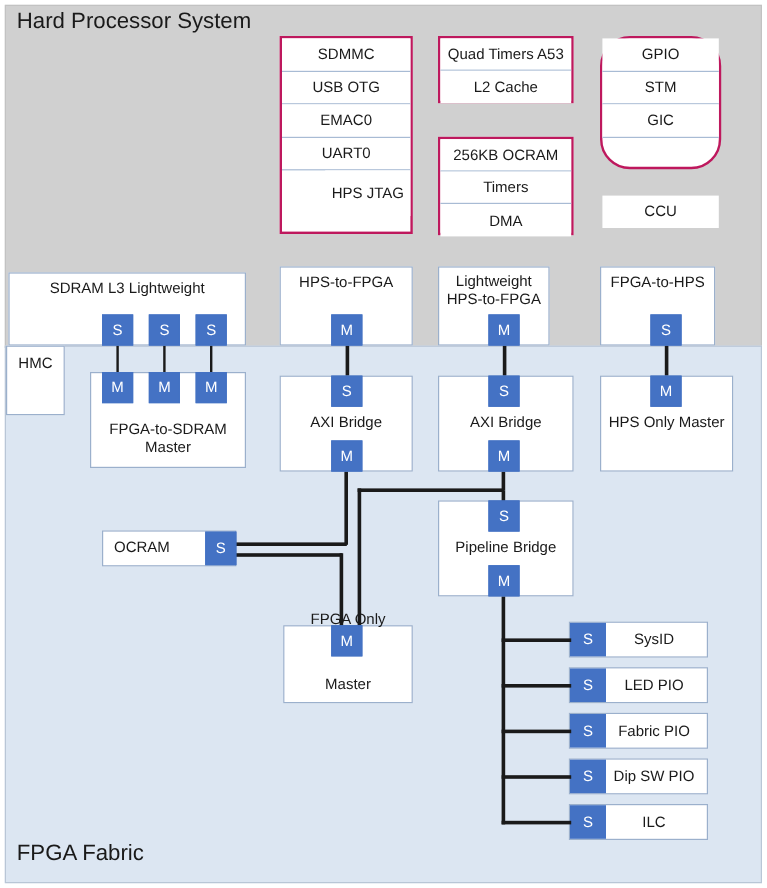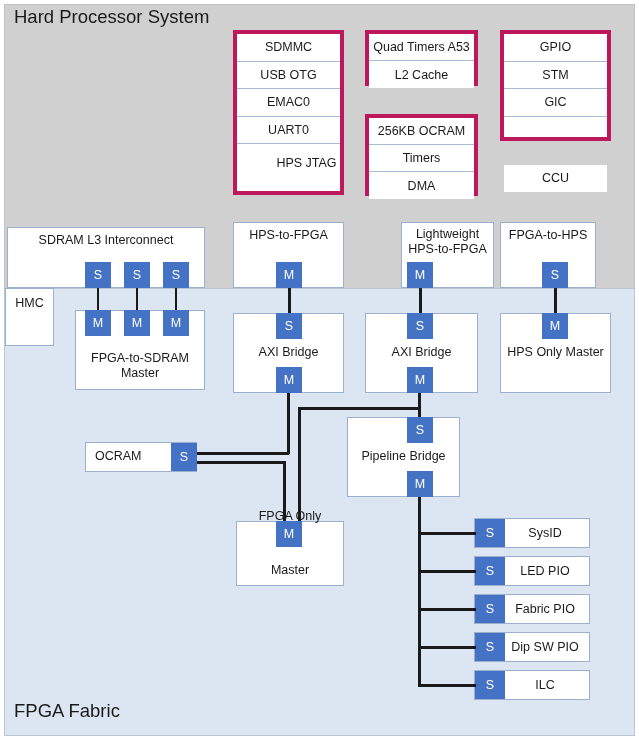--- a/index.html
+++ b/index.html
@@ -63,21 +63,21 @@
     padding-top: 5px;
   }
   .blk.stack {
     flex-direction: column;
     justify-content: flex-start;
     padding-top: 4px;
   }
   .cellgroup {
     position: absolute;
     background: #ffffff;
-    border: 4px solid #be185d;
+    border: 2px solid #be185d;
   }
   .cell {
     display: flex;
     align-items: center;
     justify-content: center;
     font-size: 12.5px;
     color: #1a1a1a;
     border-bottom: 1px solid #a8bbd4;
     background: #ffffff;
   }
@@ -157,29 +157,29 @@
     <div class="cell" style="height:27px;">Quad Timers A53</div>
     <div class="cell" style="height:27px;">L2 Cache</div>
   </div>
 
   <div class="cellgroup" style="left:365px; top:114px; width:113px; height:82px;">
     <div class="cell" style="height:27px;">256KB OCRAM</div>
     <div class="cell" style="height:27px;">Timers</div>
     <div class="cell" style="height:27px;">DMA</div>
   </div>
 
-  <div class="cellgroup" style="left:500px; top:30px; width:111px; height:111px;">
+  <div class="cellgroup" style="left:500px; top:30px; width:101px; height:111px;border-radius:25px;">
     <div class="cell" style="height:27.5px;">GPIO</div>
     <div class="cell" style="height:27.5px;">STM</div>
     <div class="cell" style="height:27.5px;">GIC</div>
     <div class="cell" style="height:27.5px;margin-top:48px;">CCU</div>
   </div>
 
   <div class="blk topalign" style="left:7px; top:227px; width:198px; height:61px;">
-    <span>SDRAM L3 Interconnect</span>
+    <span>SDRAM L3 Lightweight</span>
   </div>
 
   <div class="blk" style="left:5px; top:288px; width:49px; height:58px; align-items:flex-start; padding-top:7px;">
     <span>HMC</span>
   </div>
 
   <div class="port" style="left:85px; top:262px;">S</div>
   <div class="port" style="left:124px; top:262px;">S</div>
   <div class="port" style="left:163px; top:262px;">S</div>
 
@@ -201,21 +201,21 @@
   </div>
   <div class="port" style="left:276px; top:262px;">M</div>
   <div class="wire v" style="left:288px; top:288px; height:25px;"></div>
 
   <div class="blk" style="left:233px; top:313px; width:111px; height:80px;">
     <span>AXI Bridge</span>
   </div>
   <div class="port" style="left:276px; top:313px;">S</div>
   <div class="port" style="left:276px; top:367px;">M</div>
 
-  <div class="blk stack" style="left:365px; top:222px; width:93px; height:66px;margin-left:36px;">
+  <div class="blk stack" style="left:365px; top:222px; width:93px; height:66px;">
     <span>Lightweight</span>
     <span>HPS-to-FPGA</span>
   </div>
   <div class="port" style="left:407px; top:262px;">M</div>
   <div class="wire v" style="left:419px; top:288px; height:25px;"></div>
 
   <div class="blk" style="left:365px; top:313px; width:113px; height:80px;">
     <span>AXI Bridge</span>
   </div>
   <div class="port" style="left:407px; top:313px;">S</div>
@@ -230,21 +230,21 @@
   <div class="blk" style="left:500px; top:313px; width:111px; height:80px;">
     <span>HPS Only Master</span>
   </div>
   <div class="port" style="left:542px; top:313px;">M</div>
 
   <div class="blk" style="left:85px; top:442px; width:112px; height:30px; justify-content:flex-start; padding-left:9px;">
     <span>OCRAM</span>
   </div>
   <div class="port" style="left:171px; top:443px; height:28px;">S</div>
 
-  <div class="blk" style="left:347px; top:417px; width:113px; height:80px;">
+  <div class="blk" style="left:365px; top:417px; width:113px; height:80px;">
     <span>Pipeline Bridge</span>
   </div>
   <div class="port" style="left:407px; top:417px;">S</div>
   <div class="port" style="left:407px; top:471px;">M</div>
 
   <div class="blk stack" style="left:236px; top:521px; width:108px; height:65px; justify-content:flex-end; padding-bottom:7px;gap:39px;">
     <span>FPGA Only</span>
     <span>Master</span>
   </div>
   <div class="port" style="left:276px; top:521px;">M</div>

